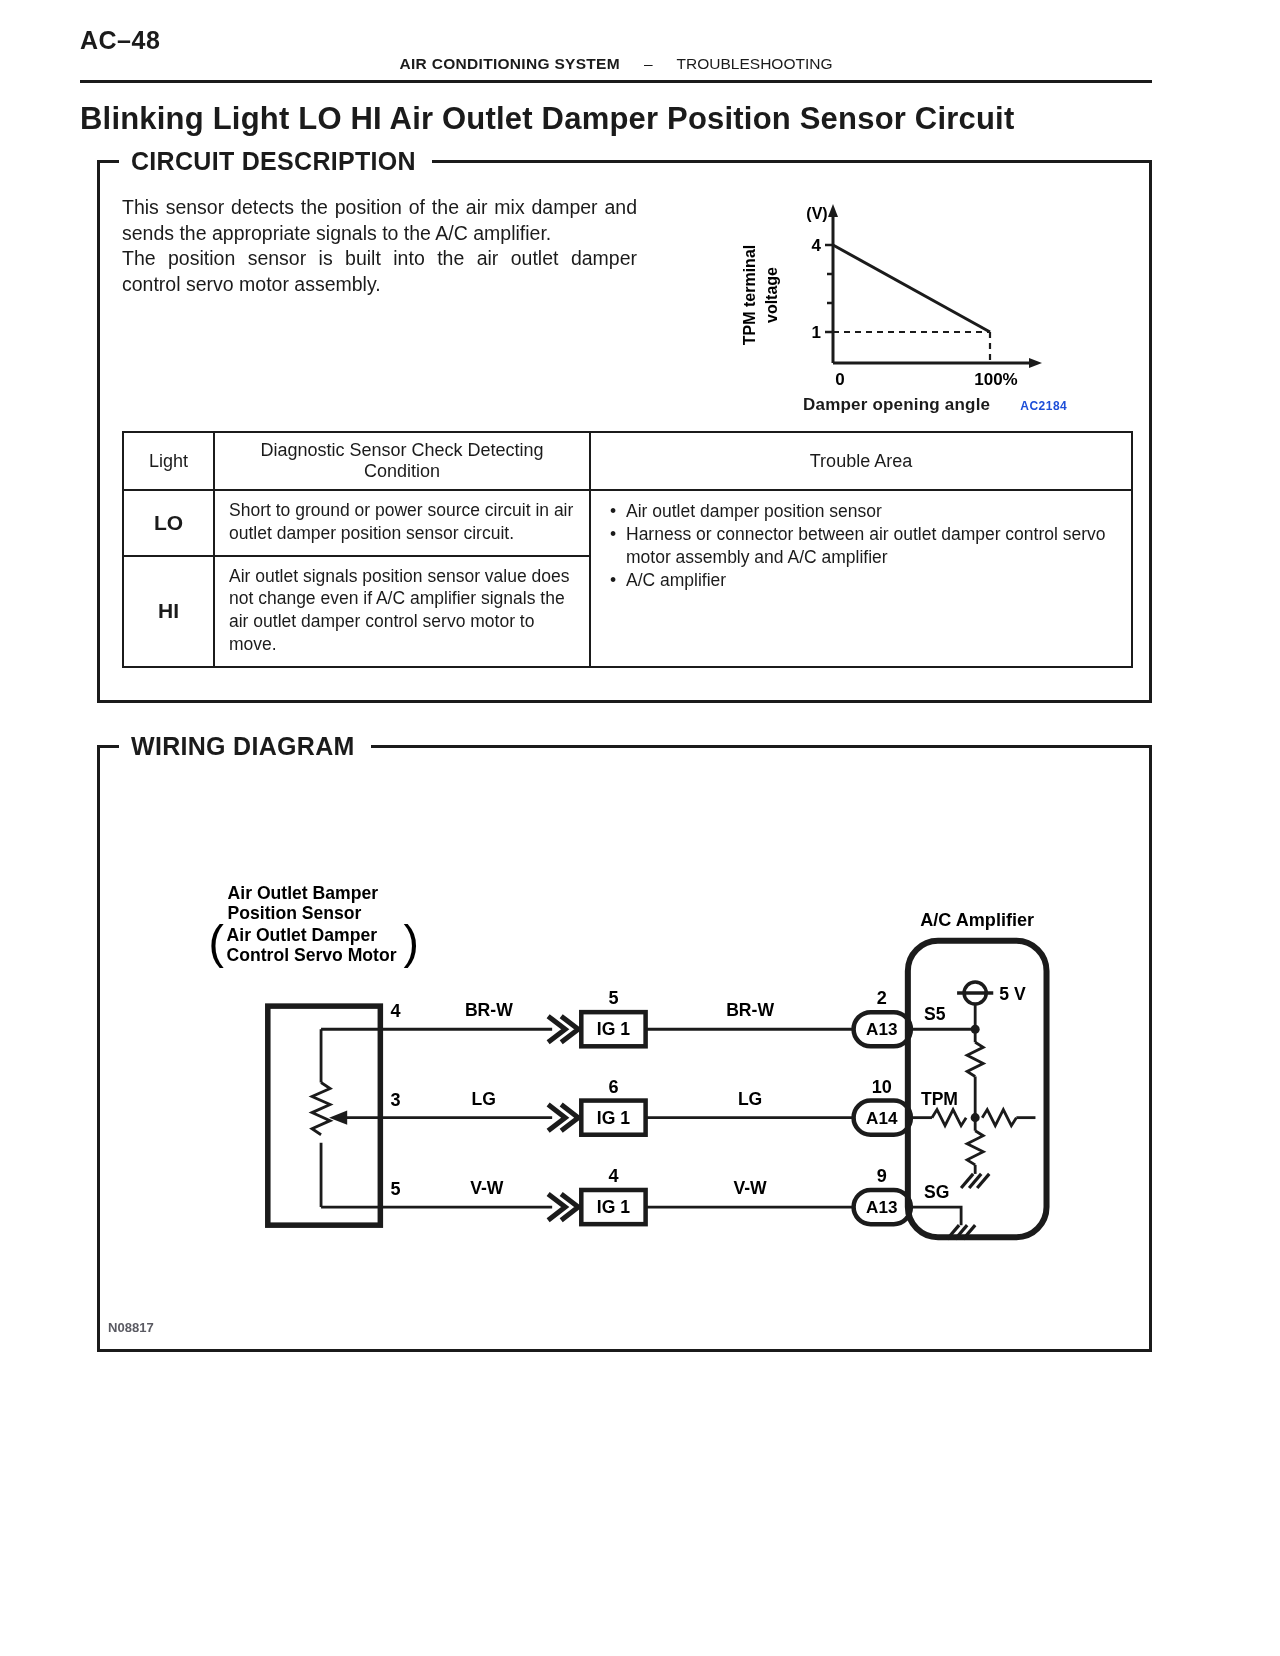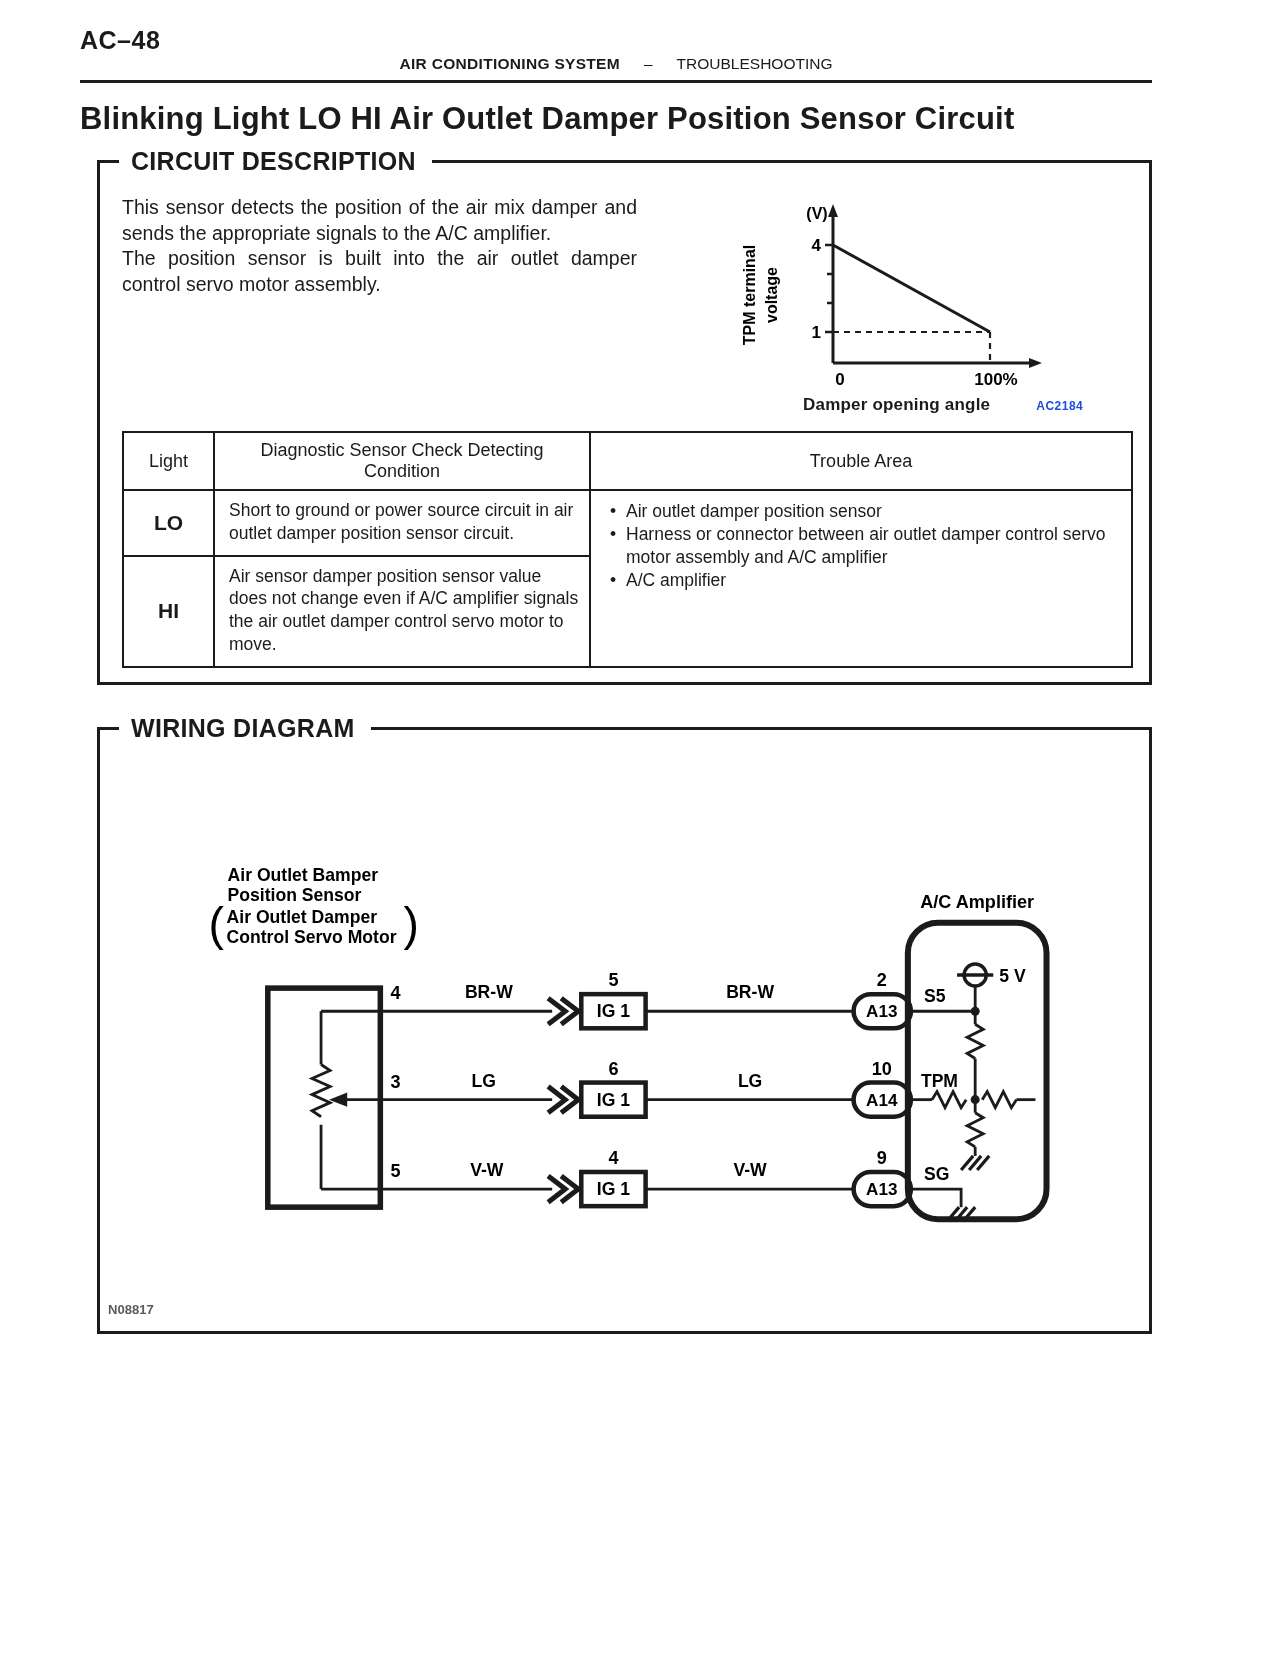--- a/index.html
+++ b/index.html
@@ -23,26 +23,26 @@
   .doc-title { font-size:31px; font-weight:700; margin:18px 0 24px 0; letter-spacing:.2px; }
 
   
   .sec { border:3px solid #1b1b1b; border-top:none; margin-left:17px; position:relative; }
   .sec-head { position:absolute; top:-16px; left:-3px; right:-3px; height:32px; display:flex; align-items:center; }
   .sec-dash { width:22px; height:3px; background:#1b1b1b; }
   .sec-head h2 { font-size:25px; font-weight:700; margin:0 16px 0 12px; letter-spacing:.3px; white-space:nowrap; }
   .sec-rule { flex:1; height:3px; background:#1b1b1b; }
 
   .sec-circuit { margin-bottom:44px; }
-  .cd-body { padding:34px 16px 10px 22px; }
+  .cd-body { padding:34px 16px 28px 22px; }
   .cd-top { display:flex; align-items:flex-start; }
   .cd-text { width:515px; font-size:19.5px; line-height:1.32; }
   .cd-text p { margin:0; text-align:justify; }
   .graph-wrap { margin-left:auto; width:405px; }
-  .graph-caption { display:flex; align-items:baseline; gap:46px; padding-left:75px; margin-top:0; }
+  .graph-caption { display:flex; align-items:baseline; gap:30px; padding-left:75px; margin-top:0; }
   .graph-caption .cap { font-weight:700; font-size:17px; letter-spacing:.2px; }
   .graph-caption .code { font-size:12px; color:#1d4ed8; font-weight:700; letter-spacing:.5px; }
 
   table.diag { border-collapse:collapse; width:100%; margin:16px 0 4px 0;border-radius:18px; }
   table.diag th, table.diag td { border:2.5px solid #1b1b1b; }
   table.diag th { font-weight:400; font-size:18px; padding:7px 6px; }
   td.light { width:91px; text-align:center; font-weight:700; font-size:21px; }
   td.cond  { width:376px; font-size:17.5px; line-height:1.3; padding:8px 8px 10px 14px; }
   td.trouble { vertical-align:top; font-size:17.5px; line-height:1.32; padding:8px 8px 8px 12px; }
   ul.bullets { margin:1px; padding:0 0 0 22px; list-style:none; }
@@ -129,21 +129,21 @@
           <td class="trouble" rowspan="2">
             <ul class="bullets">
               <li>Air outlet damper position sensor</li>
               <li>Harness or connector between air outlet damper control servo motor assembly and A/C amplifier</li>
               <li>A/C amplifier</li>
             </ul>
           </td>
         </tr>
         <tr>
           <td class="light">HI</td>
-          <td class="cond">Air sensor damper position sensor value does not change even if A/C amplifier signals the air outlet damper control servo motor to move.</td>
+          <td class="cond">Air outlet signals position sensor value does not change even if A/C amplifier signals the air outlet damper control servo motor to move.</td>
         </tr>
       </tbody>
         </table>
     </div>
   </div>
 
   <div class="sec">
     <div class="sec-head">
       <span class="sec-dash"></span>
       <h2>WIRING DIAGRAM</h2>

